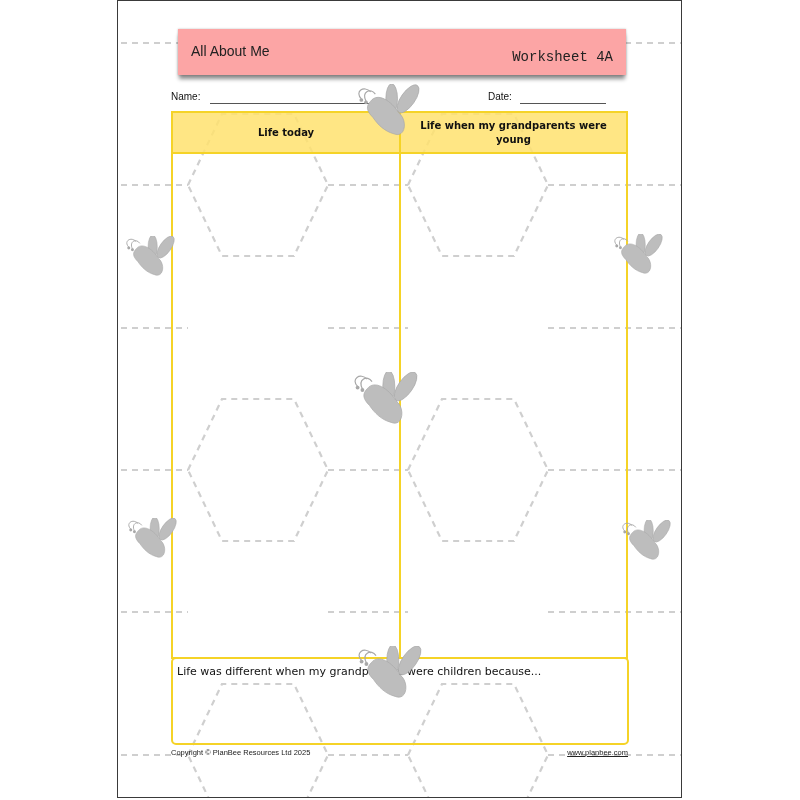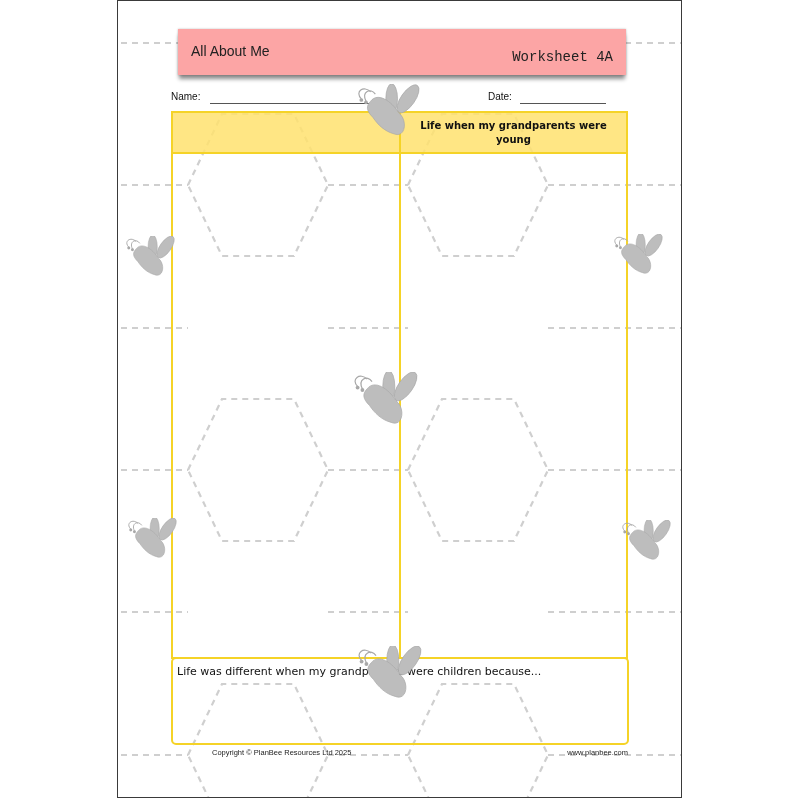--- a/index.html
+++ b/index.html
@@ -47,22 +47,22 @@
   .col-left { left: 0; width: 226px; }
   .col-right { left: 228px; right: 0; }
   .reason-box {
     position: absolute; left: 171px; top: 657px; width: 458px; height: 88px;
     border: 2px solid #f5d327; border-radius: 5px; box-sizing: border-box; background: transparent;
   }
   .reason-prompt {
     position: absolute; left: 4px; top: 6px; font-family: "DejaVu Sans", sans-serif; font-size: 11px; color: #111;
   }
   .footer { position: absolute; top: 748px; font-family: "Liberation Sans", sans-serif; font-size: 7.5px; color: #222; }
-  .footer-left { left: 171px; margin-left: 41px; }
-  .footer-right { right: 172px; }
+  .footer-left { left: 171px; }
+  .footer-right { right: 172px; text-decoration: underline; }
   .bee { position: absolute; pointer-events: none; }
 </style>
 </head>
 <body>
 
 <div class="page"></div>
 
 <svg class="bg-hex" viewBox="0 0 800 800" xmlns="http://www.w3.org/2000/svg">
   <defs>
     <clipPath id="pageclip">
@@ -116,20 +116,21 @@
   <span>Name:</span>
   <span class="field-line" style="left:39px; width:178px;"></span>
 </div>
 <div class="field-row date-row">
   <span>Date:</span>
   <span class="field-line" style="left:32px; width:86px;"></span>
 </div>
 
 <div class="table">
   <div class="table-head">
+    <div class="th th-left">Life today</div>
     <div class="th th-right">Life when my grandparents were young</div>
   </div>
   <div class="col-divider"></div>
   <div class="col-body col-left"></div>
   <div class="col-body col-right"></div>
 </div>
 
 <div class="reason-box">
   <span class="reason-prompt">Life was different when my grandparents were children because...</span>
 </div>

